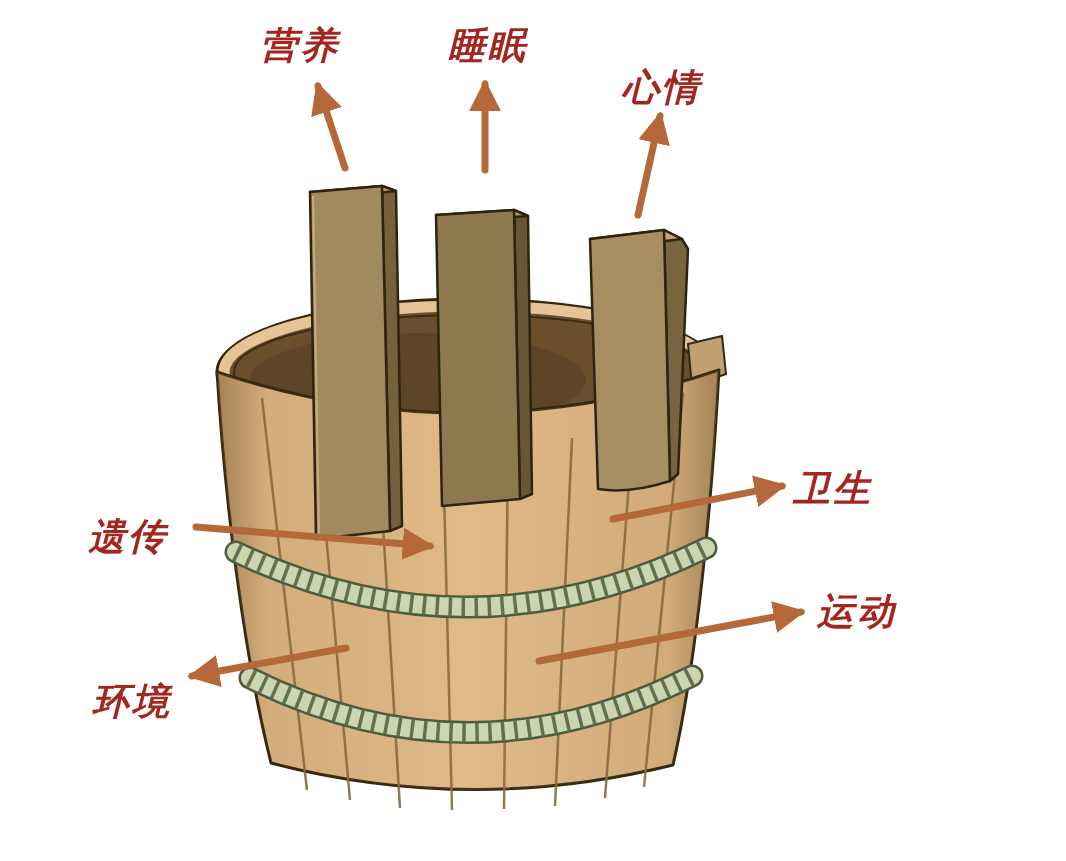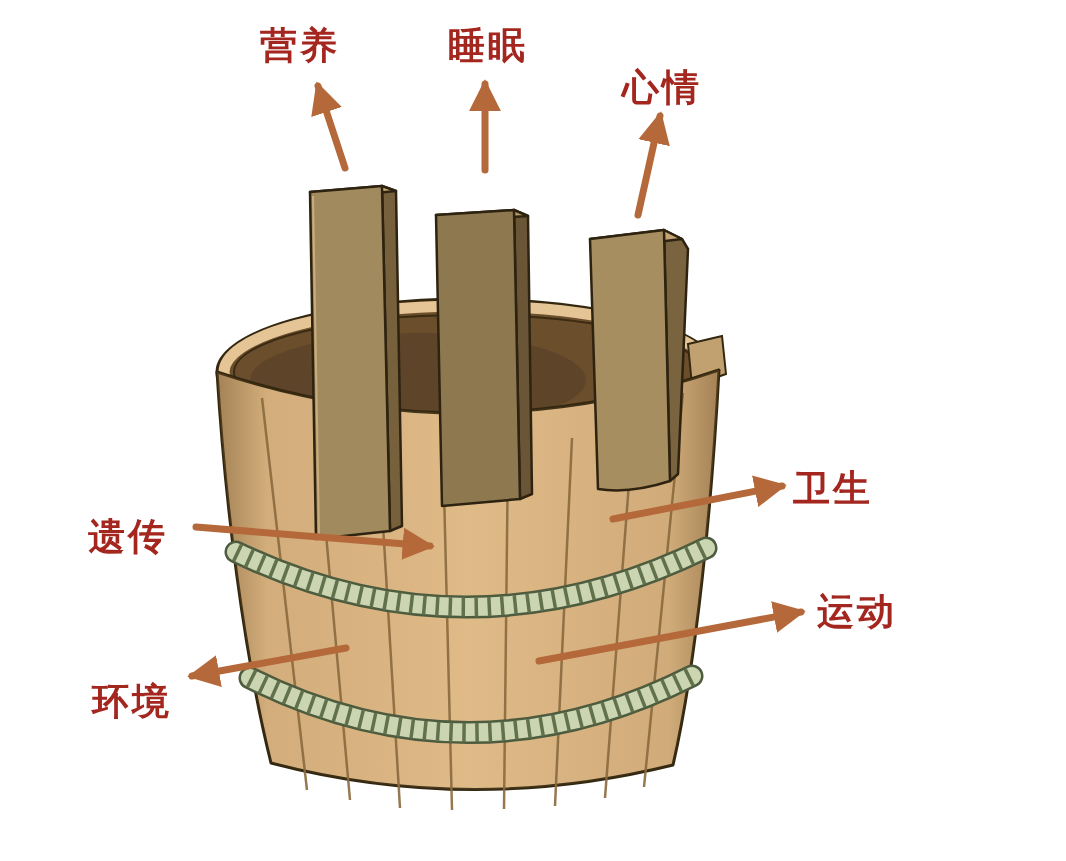--- a/index.html
+++ b/index.html
@@ -1,17 +1,17 @@
 <!DOCTYPE html>
 <html><head>
 <meta charset="utf-8">
 <style>
   html,body{margin:0;padding:0;background:#ffffff;}
   .stage{position:relative;width:1066px;height:861px;background:#ffffff;overflow:hidden;
-         font-family:"Liberation Serif","DejaVu Serif",serif;}
+         font-family:"Liberation Serif","DejaVu Serif",serif;font-style:italic;}
   svg{position:absolute;left:0;top:0;}
   .lbl{font-family:"Liberation Serif","DejaVu Serif",serif;font-weight:bold;font-size:37px;
        letter-spacing:3px;}
 </style>
 </head>
 <body>
 
 <div class="stage">
 <svg width="1066" height="861" viewBox="0 0 1066 861">
   <defs>

